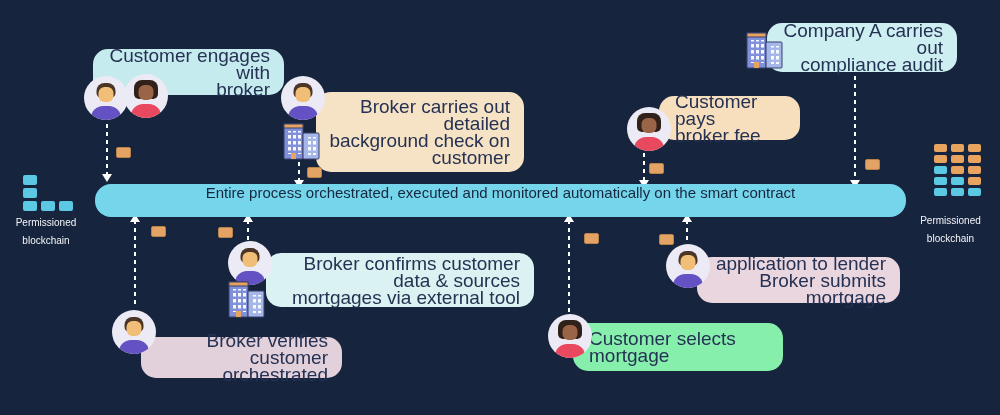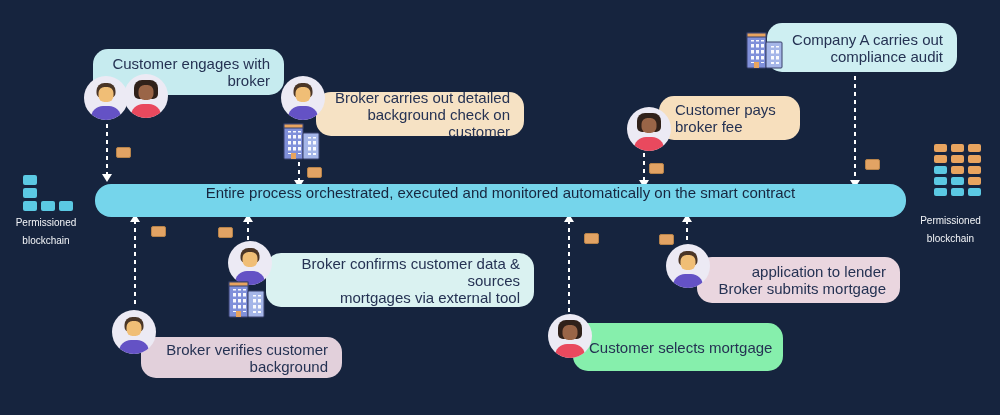--- a/index.html
+++ b/index.html
@@ -14,26 +14,26 @@
     position:absolute; left:95px; top:184px; width:811px; height:33px;
     background:#75D5EB; border-radius:16px;
     display:flex; justify-content:center;
     font-size:15px; font-weight:400; color:#17263F;
     z-index:1;
   }
   
   .bubble{
     position:absolute; border-radius:15px; z-index:1;
     display:flex; flex-direction:column; justify-content:center;
-    font-size:15px; font-weight:500; line-height:17px;
+    font-size:19px; font-weight:500; line-height:17px;
   }
   .bubble.right{ align-items:flex-end; text-align:right; padding-right:14px; }
   .bubble.left{ align-items:flex-start; text-align:left; padding-left:16px; }
   .b-customer-engages{ left:93px; top:49px; width:177px; height:46px; background:#C6EBEF; }
-  .b-broker-background{ left:316px; top:92px; width:194px; height:44px; background:#F6E2C4; }
+  .b-broker-background{ left:316px; top:92px; width:194px; height:80px; background:#F6E2C4; }
   .b-customer-pays{ left:659px; top:96px; width:125px; height:44px; background:#F7DFBD; }
   .b-company-audit{ left:767px; top:23px; width:176px; height:49px; background:#CEEFF2; }
   .b-broker-confirms{ left:266px; top:253px; width:254px; height:54px; background:#DAF2F1; }
   .b-broker-verifies{ left:125px; top:337px; width:187px; height:41px; background:#E2D0DB;margin-left:16px; }
   .b-customer-selects{ left:573px; top:323px; width:194px; height:48px; background:#86efac; padding-left:22px; }
   .b-broker-submits{ left:697px; top:257px; width:189px; height:46px; background:#EAD6DF; }
   
   .avatar{
     position:absolute; width:44px; height:44px; border-radius:50%;
     background:#ECEAF4; overflow:hidden; z-index:2;
@@ -181,21 +181,21 @@
     <rect x="23" y="14" width="11" height="18" fill="url(#win)"></rect>
     <rect x="8" y="30" width="5" height="6" fill="#E8A45F"></rect>
   </svg>
   <div class="arrow down" style="left:854px; top:76px; height:106px;"></div>
   <div class="chip" style="left:865px; top:159px;"></div>
 
   <div class="arrow up" style="left:134px; top:220px; height:86px;"></div>
   <div class="chip" style="left:151px; top:226px;"></div>
   <div class="bubble right b-broker-verifies">
     <div>Broker verifies customer</div>
-    <div>background</div>
+    <div>orchestrated</div>
   </div>
   <div class="avatar" style="left:112px; top:310px;">
     <div class="hair"></div>
     <div class="face"></div>
     <div class="torso"></div>
   </div>
 
   <div class="arrow up" style="left:247px; top:220px; height:20px;"></div>
   <div class="chip" style="left:218px; top:227px;"></div>
   <div class="bubble right b-broker-confirms">

